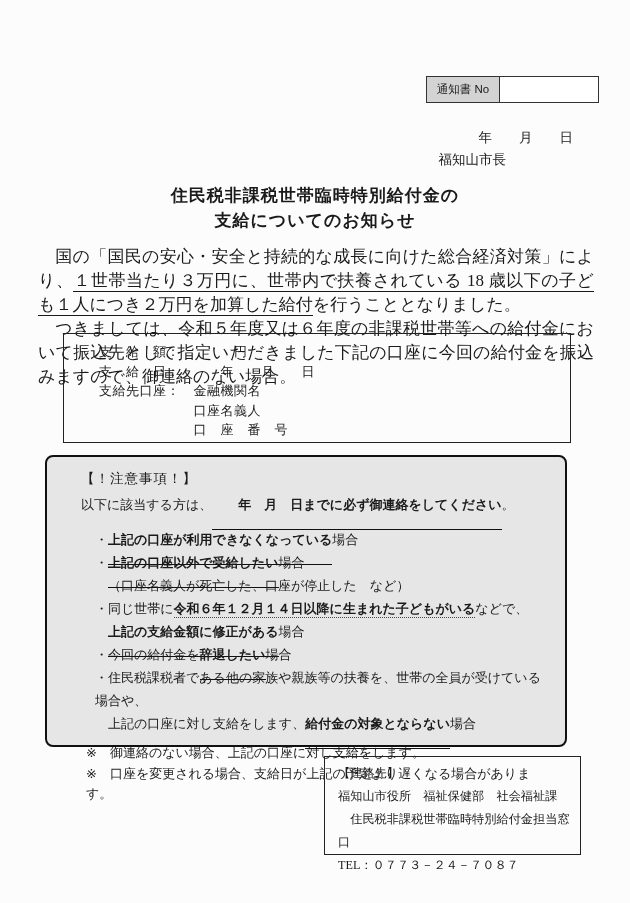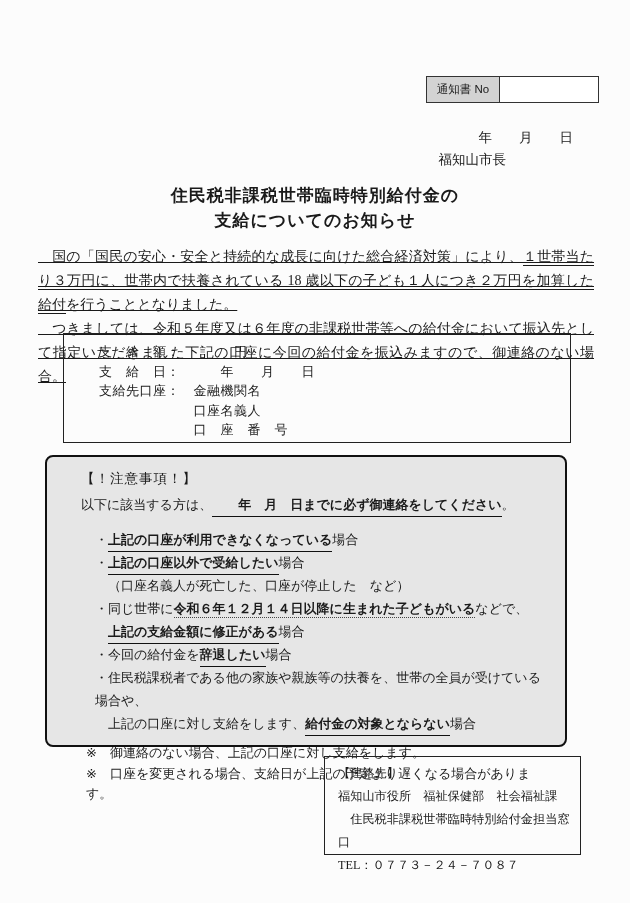--- a/index.html
+++ b/index.html
@@ -21,39 +21,39 @@
   .notice-no .cell-value { flex:1; background:#fff; border:1px solid #333; border-left:none; }
 
   .date-line { position:absolute; top:129px; right:57px; font-size:13.5px; }
   .issuer    { position:absolute; top:151px; right:124px; font-size:13.5px; }
 
   .doc-title {
     position:absolute; top:183px; left:0; width:100%; text-align:center;
     font-size:17px; font-weight:bold; line-height:25px; letter-spacing:1px;
   }
 
-  .intro { position:absolute; left:38px; top:245px; width:556px; font-size:14px; line-height:24px; text-align:justify;text-decoration:underline; }
+  .intro { position:absolute; left:38px; top:245px; width:556px; font-size:17px; line-height:24px; text-align:justify; }
   .intro p { margin:0; }
   .u-solid { border-bottom:1px solid #1a1a1a; padding-bottom:1px; }
 
   .payment-box {
     position:absolute; left:63px; top:333px; width:508px; height:110px;
     border:1.5px solid #222; box-sizing:border-box; padding-top:8px;
   }
   .payment-box .row { margin-left:35px; font-size:13px; line-height:19.5px; letter-spacing:.5px; }
 
   .caution-box {
     position:absolute; left:45px; top:455px; width:522px; height:292px; box-sizing:border-box;
     background:var(--panel_gray,#e6e6e6); border:2px solid #111; border-radius:8px;
     font-family:"Liberation Sans","DejaVu Sans",sans-serif;
     padding:12px 18px 0 34px; font-size:13px;
   }
   .caution-heading  { font-size:13.5px; letter-spacing:1px; line-height:20px; }
   .caution-deadline { margin-top:5px; line-height:22px; }
-  .em        { font-weight:bold; border-bottom:1.3px solid #111; padding-bottom:4px; }
+  .em        { font-weight:bold; border-bottom:1.3px solid #111; padding-bottom:17px; }
   .em-dotted { font-weight:bold; border-bottom:1.5px dotted #444; padding-bottom:1px; }
   .caution-items { margin-top:12px; margin-left:14px; line-height:23px; }
   .sub-indent    { margin-left:13px; }
   .caution-notes { margin-top:8px; margin-left:5px; line-height:20.5px; }
 
   .contact-box {
     position:absolute; left:324px; top:756px; width:257px; height:99px;
     border:1.5px solid #222; box-sizing:border-box;
     padding:5px 0 0 13px; font-size:12.2px; line-height:23px;
   }

